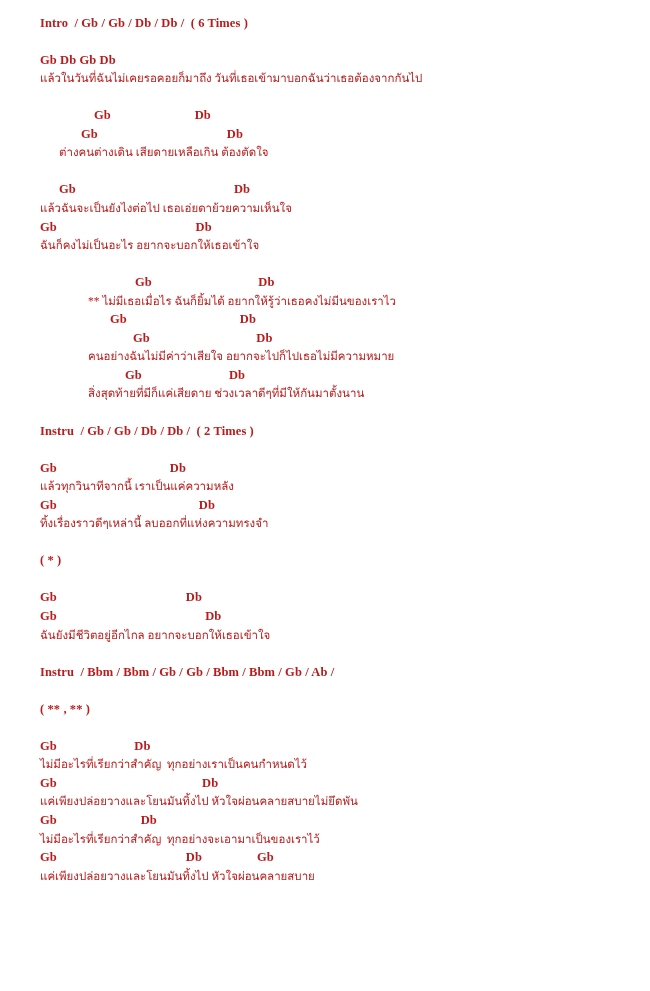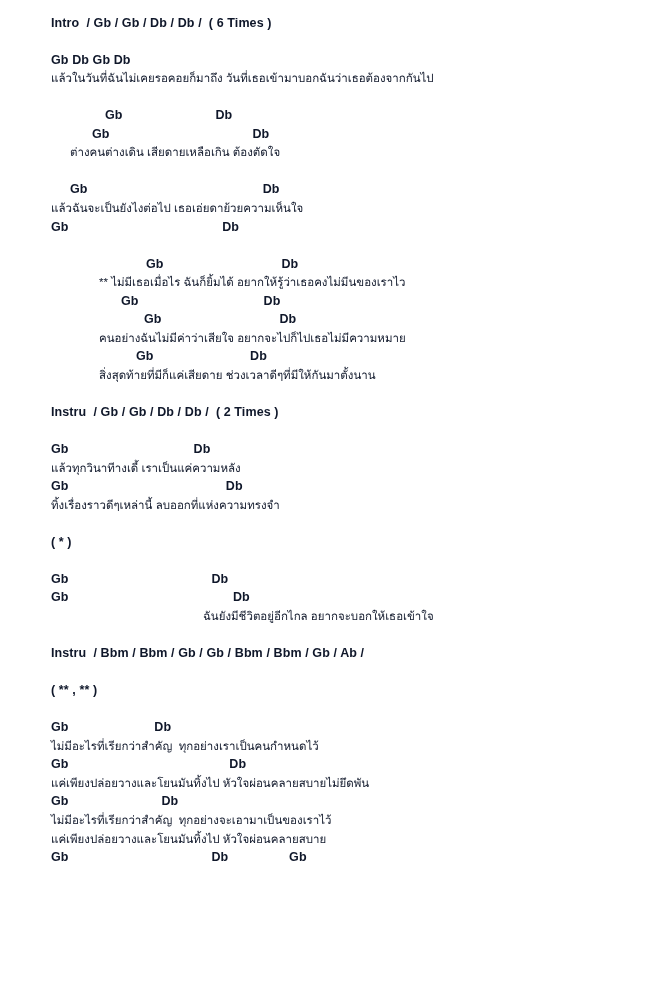--- a/index.html
+++ b/index.html
@@ -1,20 +1,20 @@
 <!DOCTYPE html>
 <html><head>
 <meta charset="utf-8">
 <style>
   html, body { margin: 0; padding: 0; background: #ffffff; }
   body { width: 650px; height: 991px; overflow: hidden; position: relative; }
   .sheet {
-    position: absolute; left: 51px; top: 13.5px;
-    font-family: Liberation Sans, sans-serif;
-    color: #0f172a;
+    position: absolute; left: 40px; top: 13.5px;
+    font-family: Liberation Serif, serif;
+    color: #b91c1c;
   }
   .line {
     height: 18.55px; line-height: 18.55px;
     white-space: pre;
     font-size: 12px;
   }
   .chord { font-weight: bold; font-size: 12.5px; letter-spacing: 0.1px; }
   .lyric { font-weight: normal; font-size: 11.5px; }
   .blank { }
 </style>
@@ -27,47 +27,48 @@
     <div class="line chord" style="padding-left: 0px;">Gb Db Gb Db</div>
     <div class="line lyric" style="padding-left: 0px;">แล้วในวันที่ฉันไม่เคยรอคอยก็มาถึง วันที่เธอเข้ามาบอกฉันว่าเธอต้องจากกันไป</div>
     <div class="line blank" style="padding-left: 0px;"></div>
     <div class="line chord" style="padding-left: 54px;">Gb                          Db</div>
     <div class="line chord" style="padding-left: 41px;">Gb                                        Db</div>
     <div class="line lyric" style="padding-left: 19px;">ต่างคนต่างเดิน เสียดายเหลือเกิน ต้องตัดใจ</div>
     <div class="line blank" style="padding-left: 0px;"></div>
     <div class="line chord" style="padding-left: 19px;">Gb                                                 Db</div>
     <div class="line lyric" style="padding-left: 0px;">แล้วฉันจะเป็นยังไงต่อไป เธอเอ่ยดาย้วยความเห็นใจ</div>
     <div class="line chord" style="padding-left: 0px;">Gb                                           Db</div>
+    <div class="line lyric" style="padding-left: 0px;">ฉันก็คงไม่เป็นอะไร อยากจะบอกให้เธอเข้าใจ</div>
     <div class="line blank" style="padding-left: 0px;"></div>
     <div class="line chord" style="padding-left: 95px;">Gb                                 Db</div>
     <div class="line lyric" style="padding-left: 48px;">** ไม่มีเธอเมื่อไร ฉันก็ยิ้มได้ อยากให้รู้ว่าเธอคงไม่มีนของเราไว</div>
     <div class="line chord" style="padding-left: 70px;">Gb                                   Db</div>
     <div class="line chord" style="padding-left: 93px;">Gb                                 Db</div>
     <div class="line lyric" style="padding-left: 48px;">คนอย่างฉันไม่มีค่าว่าเสียใจ อยากจะไปก็ไปเธอไม่มีความหมาย</div>
     <div class="line chord" style="padding-left: 85px;">Gb                           Db</div>
     <div class="line lyric" style="padding-left: 48px;">สิ่งสุดท้ายที่มีก็แค่เสียดาย ช่วงเวลาดีๆที่มีให้กันมาตั้งนาน</div>
     <div class="line blank" style="padding-left: 0px;"></div>
     <div class="line chord" style="padding-left: 0px;">Instru  / Gb / Gb / Db / Db /  ( 2 Times )</div>
     <div class="line blank" style="padding-left: 0px;"></div>
     <div class="line chord" style="padding-left: 0px;">Gb                                   Db</div>
-    <div class="line lyric" style="padding-left: 0px;">แล้วทุกวินาทีางเดี้ เราเป็นแค่ความหลัง</div>
+    <div class="line lyric" style="padding-left: 0px;">แล้วทุกวินาทีจากนี้ เราเป็นแค่ความหลัง</div>
     <div class="line chord" style="padding-left: 0px;">Gb                                            Db</div>
     <div class="line lyric" style="padding-left: 0px;">ทิ้งเรื่องราวดีๆเหล่านี้ ลบออกที่แห่งความทรงจำ</div>
     <div class="line blank" style="padding-left: 0px;"></div>
     <div class="line chord" style="padding-left: 0px;">( * )</div>
     <div class="line blank" style="padding-left: 0px;"></div>
     <div class="line chord" style="padding-left: 0px;">Gb                                        Db</div>
     <div class="line chord" style="padding-left: 0px;">Gb                                              Db</div>
-    <div class="line lyric" style="padding-left: 0px; text-align: right;">ฉันยังมีชีวิตอยู่อีกไกล อยากจะบอกให้เธอเข้าใจ</div>
+    <div class="line lyric" style="padding-left: 0px;">ฉันยังมีชีวิตอยู่อีกไกล อยากจะบอกให้เธอเข้าใจ</div>
     <div class="line blank" style="padding-left: 0px;"></div>
     <div class="line chord" style="padding-left: 0px;">Instru  / Bbm / Bbm / Gb / Gb / Bbm / Bbm / Gb / Ab /</div>
     <div class="line blank" style="padding-left: 0px;"></div>
     <div class="line chord" style="padding-left: 0px;">( ** , ** )</div>
     <div class="line blank" style="padding-left: 0px;"></div>
     <div class="line chord" style="padding-left: 0px;">Gb                        Db</div>
     <div class="line lyric" style="padding-left: 0px;">ไม่มีอะไรที่เรียกว่าสำคัญ  ทุกอย่างเราเป็นคนกำหนดไว้</div>
     <div class="line chord" style="padding-left: 0px;">Gb                                             Db</div>
     <div class="line lyric" style="padding-left: 0px;">แค่เพียงปล่อยวางและโยนมันทิ้งไป หัวใจผ่อนคลายสบายไม่ยึดพัน</div>
     <div class="line chord" style="padding-left: 0px;">Gb                          Db</div>
     <div class="line lyric" style="padding-left: 0px;">ไม่มีอะไรที่เรียกว่าสำคัญ  ทุกอย่างจะเอามาเป็นของเราไว้</div>
+    <div class="line chord" style="padding-left: 0px;">Gb                                        Db                 Gb</div>
     <div class="line lyric" style="padding-left: 0px;">แค่เพียงปล่อยวางและโยนมันทิ้งไป หัวใจผ่อนคลายสบาย</div>
-    <div class="line chord" style="padding-left: 0px;">Gb                                        Db                 Gb</div>
   </div>
 
 </body></html>

